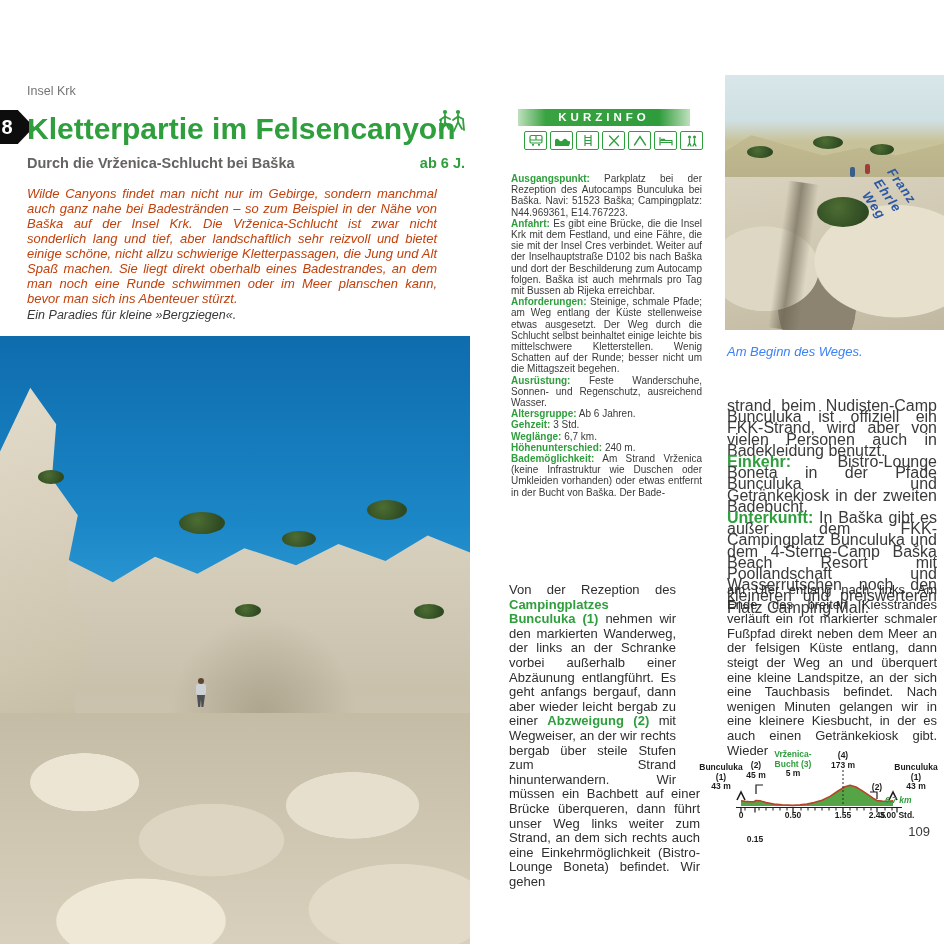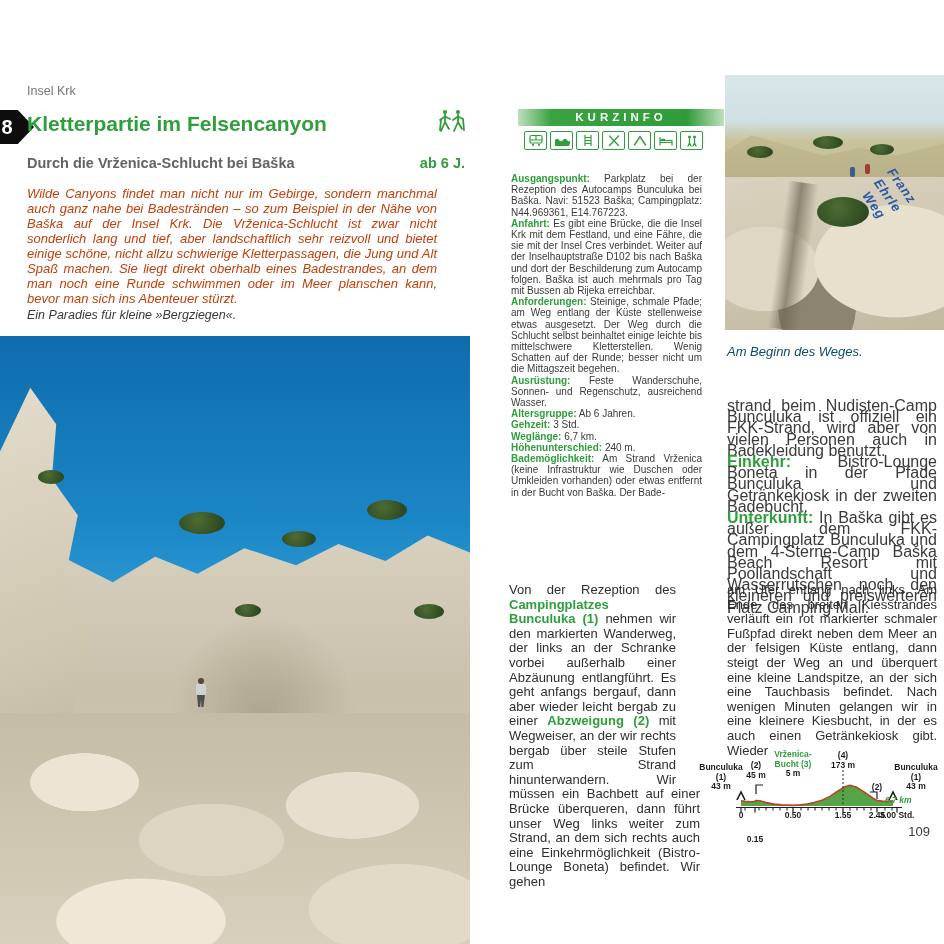--- a/index.html
+++ b/index.html
@@ -5,21 +5,21 @@
   html,body{margin:0;padding:0;background:#fff;}
   body{width:944px;height:944px;position:relative;overflow:hidden;
        font-family:"Liberation Sans","DejaVu Sans",sans-serif;color:#3a3a39;}
   .abs{position:absolute;}
 
   
   .region{left:27px;top:84px;font-size:12.5px;color:#767575;}
   .badge{left:-20px;top:110px;width:54px;height:34px;background:#0d0d0d;
          clip-path:polygon(0 0,70% 0,100% 50%,70% 100%,0 100%);
          color:#fff;font-weight:bold;font-size:20px;text-align:center;line-height:34px;}
-  .title{left:27px;top:112px;font-size:21px;font-weight:bold;color:#2f9e3d;}
+  .title{left:27px;top:112px;font-size:30px;font-weight:bold;color:#2f9e3d;}
   .hikers{left:436px;top:108px;}
   .subtitle{left:27px;top:155px;font-size:14.5px;font-weight:bold;color:#666463;}
   .age{left:330px;top:155px;width:135px;text-align:right;font-size:14.5px;font-weight:bold;color:#2f9e3d;}
   .intro{left:27px;top:186px;width:410px;font-size:13px;line-height:15px;
          font-style:italic;text-align:justify;color:#c2410c;}
   .tagline{left:27px;top:308px;font-size:12.5px;font-style:italic;color:#3a3a39;}
 
   
   .photo{overflow:hidden;}
   .photo-main{left:0;top:336px;width:470px;height:608px;background:linear-gradient(180deg,#0e6cad 0%,#1b86c6 30%,#2d9ad4 45%);}
@@ -56,24 +56,24 @@
       radial-gradient(90px 70px at 18% 60%,#ded7c3 60%,rgba(0,0,0,0) 61%),
       radial-gradient(70px 90px at 42% 85%,#8c8470 55%,rgba(0,0,0,0) 56%),
       linear-gradient(170deg,#d9d2be 0%,#cdc5ae 60%,#c0b8a1 100%);}
   .ps-gully{position:absolute;left:24%;top:42%;width:14%;height:58%;transform:rotate(8deg);
     background:linear-gradient(90deg,rgba(90,84,68,0) 0%,#6e6754 45%,rgba(90,84,68,0) 100%);opacity:.7;}
   .graffiti{position:absolute;left:118px;top:95px;width:90px;transform:rotate(55deg);
     color:#2a57a8;font-size:13px;font-style:italic;font-weight:bold;white-space:pre-line;
     text-align:center;line-height:17px;letter-spacing:1px;}
   .hiker-dot{position:absolute;width:5px;height:10px;border-radius:2px;}
 
-  .caption-side{left:727px;top:344px;font-size:13px;font-style:italic;color:#0c4a6e;}
-
-  
-  .ki-bar{left:518px;top:109px;width:206px;height:17px;
+  .caption-side{left:727px;top:344px;font-size:13px;font-style:italic;color:#3b82f6;}
+
+  
+  .ki-bar{left:518px;top:109px;width:172px;height:17px;
     background:linear-gradient(90deg,#bfe0bd 0%,#3aa341 16%,#2f9c3b 82%,#bfe0bd 100%);
     color:#fff;font-weight:bold;font-size:11.5px;letter-spacing:4px;text-align:center;line-height:17px;}
   .ki-icons{left:524px;top:131px;display:flex;gap:3px;}
   .ki-icons .ibox{width:21px;height:17px;border:1.4px solid #2f9e3d;border-radius:2px;
     display:flex;align-items:center;justify-content:center;background:#fff;}
   .ki-text{left:511px;top:156px;width:191px;font-size:10px;line-height:11.2px;text-align:justify;margin-top:17px;}
   .ki-text p,.kic p{margin:0;}
   .ki-lbl{color:#2f9e3d;font-weight:bold;}
   .kic{left:727px;top:400px;width:210px;font-size:16px;line-height:11.2px;text-align:justify;}
 

